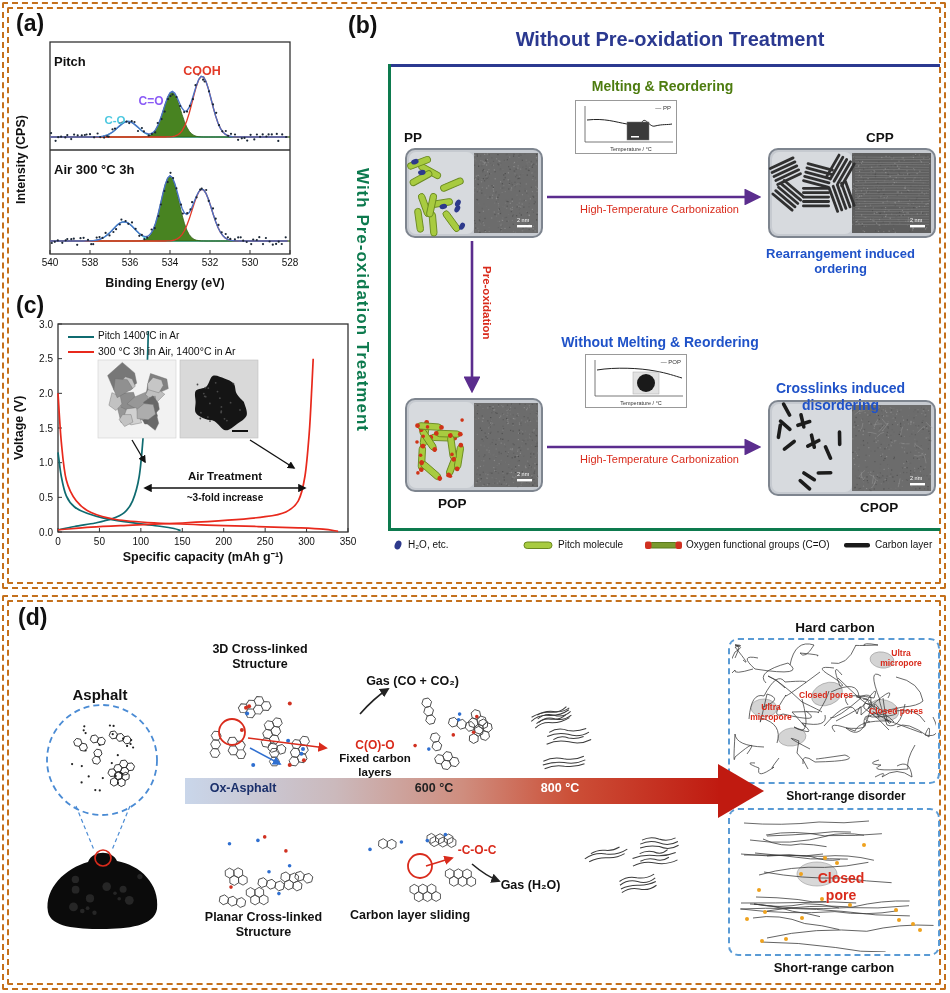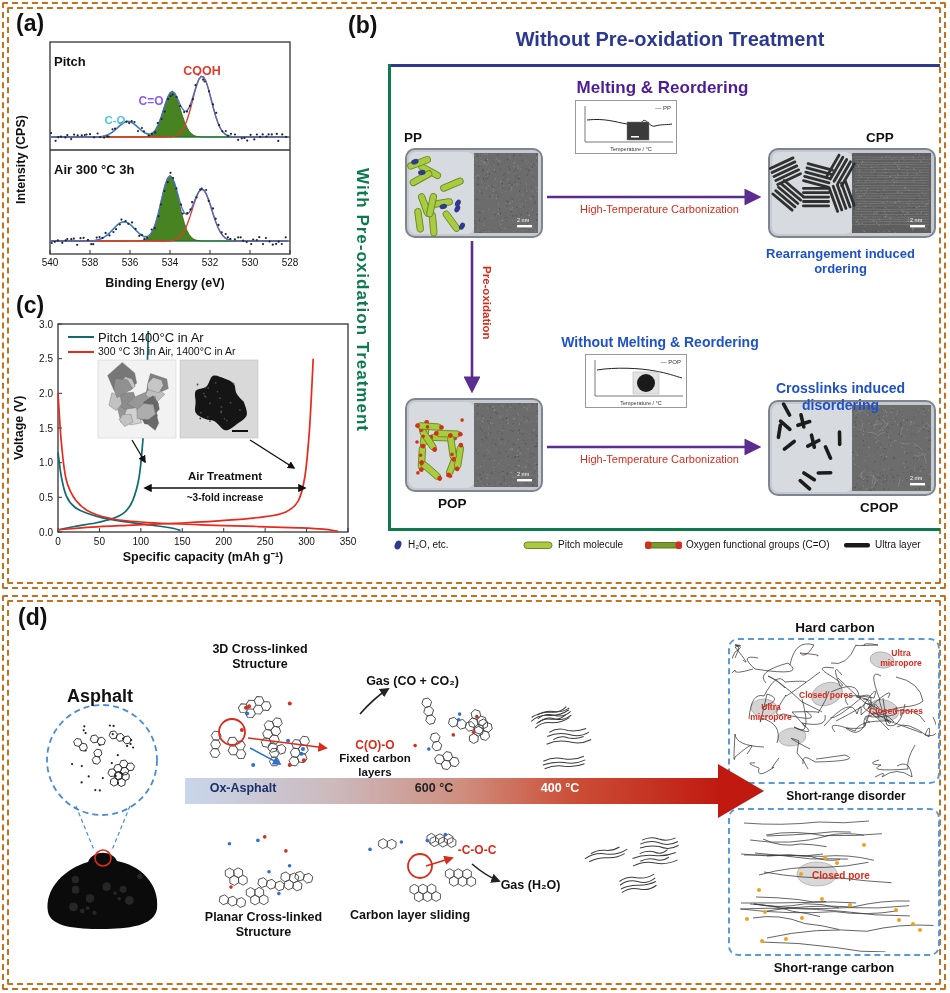--- a/index.html
+++ b/index.html
@@ -2504,57 +2504,57 @@
 <div class="t b" style="left:18px;top:604px;font-size:23px">(d)</div>
 
 <div class="t b" style="left:54px;top:54px;font-size:13px">Pitch</div>
 <div class="t b ctr" style="left:177px;top:64px;width:50px;font-size:12.5px;color:#e23a28">COOH</div>
 <div class="t b ctr" style="left:128px;top:94px;width:46px;font-size:12px;color:#8b5cf6">C=O</div>
 <div class="t b ctr" style="left:94px;top:114px;width:42px;font-size:11.5px;color:#4cc8e0">C-O</div>
 <div class="t b" style="left:54px;top:162px;font-size:13px">Air 300 °C 3h</div>
 <div class="t b ctr" style="left:70px;top:276px;width:190px;font-size:12.5px">Binding Energy (eV)</div>
 <div class="t b vertup ctr" style="left:14px;top:80px;height:160px;font-size:12.5px">Intensity (CPS)</div>
 
-<div class="t" style="left:98px;top:330px;font-size:13px">Pitch 1400°C in Ar</div>
+<div class="t" style="left:98px;top:330px;font-size:10px">Pitch 1400°C in Ar</div>
 <div class="t" style="left:98px;top:345px;font-size:10.5px">300 °C 3h in Air, 1400°C in Ar</div>
 <div class="t b ctr" style="left:145px;top:470px;width:160px;font-size:11.5px">Air Treatment</div>
 <div class="t b ctr" style="left:145px;top:492px;width:160px;font-size:10px">~3-fold increase</div>
 <div class="t b ctr" style="left:103px;top:550px;width:200px;font-size:12.5px">Specific capacity (mAh g⁻¹)</div>
 <div class="t b vertup ctr" style="left:12px;top:368px;height:120px;font-size:12.5px">Voltage (V)</div>
 
 <div class="t b ctr navy" style="left:420px;top:28px;width:500px;font-size:20px">Without Pre-oxidation Treatment</div>
 <div class="t b green vert ctr" style="left:352px;top:80px;height:440px;font-size:17px;letter-spacing:1px">With Pre-oxidation Treatment</div>
 <div class="t b" style="left:404px;top:130px;font-size:13.5px">PP</div>
 <div class="t b" style="left:866px;top:130px;font-size:13.5px">CPP</div>
 <div class="t b" style="left:438px;top:496px;font-size:13.5px">POP</div>
 <div class="t b" style="left:860px;top:500px;font-size:13.5px">CPOP</div>
-<div class="t b ctr" style="left:555px;top:78px;width:215px;font-size:17px;color:#4c1d95">Melting &amp; Reordering</div>
+<div class="t b ctr" style="left:555px;top:78px;width:215px;font-size:14px;color:#4d7c0f">Melting &amp; Reordering</div>
 <div class="t ctr red" style="left:552px;top:203px;width:215px;font-size:11px">High-Temperature Carbonization</div>
 <div class="t b ctr" style="left:738px;top:246px;width:205px;font-size:13px;color:#1f52c8">Rearrangement induced ordering</div>
 <div class="t b red vert" style="left:479px;top:266px;font-size:11.5px">Pre-oxidation</div>
 <div class="t b ctr" style="left:545px;top:334px;width:230px;font-size:14px;color:#1f52c8">Without Melting &amp; Reordering</div>
 <div class="t b ctr" style="left:738px;top:380px;width:205px;font-size:14px;color:#1f52c8">Crosslinks induced disordering</div>
 <div class="t ctr red" style="left:552px;top:453px;width:215px;font-size:11px">High-Temperature Carbonization</div>
 <div class="t" style="left:408px;top:539px;font-size:10px">H₂O, etc.</div>
 <div class="t" style="left:558px;top:539px;font-size:10px">Pitch molecule</div>
 <div class="t" style="left:686px;top:539px;font-size:10px">Oxygen functional groups (C=O)</div>
-<div class="t" style="left:875px;top:539px;font-size:10px">Ultra layer</div>
+<div class="t" style="left:875px;top:539px;font-size:10px">Carbon layer</div>
 
-<div class="t b ctr" style="left:45px;top:686px;width:110px;font-size:18px">Asphalt</div>
+<div class="t b ctr" style="left:45px;top:686px;width:110px;font-size:15px">Asphalt</div>
 <div class="t b ctr" style="left:190px;top:642px;width:140px;font-size:12.5px">3D Cross-linked Structure</div>
 <div class="t b ctr" style="left:345px;top:674px;width:135px;font-size:12.5px">Gas (CO + CO₂)</div>
 <div class="t b ctr red" style="left:330px;top:738px;width:90px;font-size:12px">C(O)-O</div>
 <div class="t b ctr" style="left:325px;top:752px;width:100px;font-size:11.5px">Fixed carbon layers</div>
 <div class="t b ctr" style="left:188px;top:781px;width:110px;font-size:12.5px;color:#1a2f6b">Ox-Asphalt</div>
 <div class="t b ctr" style="left:402px;top:781px;width:64px;font-size:12.5px;color:#222">600 °C</div>
-<div class="t b ctr" style="left:528px;top:781px;width:64px;font-size:12.5px;color:#fff">400 °C</div>
+<div class="t b ctr" style="left:528px;top:781px;width:64px;font-size:12.5px;color:#fff">800 °C</div>
 <div class="t b ctr" style="left:196px;top:910px;width:135px;font-size:12.5px">Planar Cross-linked Structure</div>
 <div class="t b ctr" style="left:345px;top:908px;width:130px;font-size:12.5px">Carbon layer sliding</div>
 <div class="t b ctr red" style="left:442px;top:843px;width:70px;font-size:12px">-C-O-C</div>
 <div class="t b ctr" style="left:488px;top:878px;width:85px;font-size:12.5px">Gas (H₂O)</div>
 <div class="t b ctr" style="left:760px;top:620px;width:150px;font-size:13.5px">Hard carbon</div>
 <div class="t b ctr" style="left:872px;top:648px;width:58px;font-size:8.5px;color:#d92b1c">Ultra micropore</div>
 <div class="t b ctr" style="left:798px;top:690px;width:56px;font-size:8.5px;color:#d92b1c">Closed pores</div>
 <div class="t b ctr" style="left:868px;top:706px;width:56px;font-size:8.5px;color:#d92b1c">Closed pores</div>
 <div class="t b ctr" style="left:742px;top:702px;width:58px;font-size:8.5px;color:#d92b1c">Ultra micropore</div>
 <div class="t b ctr" style="left:770px;top:789px;width:152px;font-size:12px">Short-range disorder</div>
-<div class="t b ctr" style="left:806px;top:870px;width:70px;font-size:10px;color:#d92b1c">Closed pore</div>
+<div class="t b ctr" style="left:806px;top:870px;width:70px;font-size:14px;color:#d92b1c">Closed pore</div>
 <div class="t b ctr" style="left:758px;top:960px;width:152px;font-size:13px">Short-range carbon</div>
 
 </body></html>

